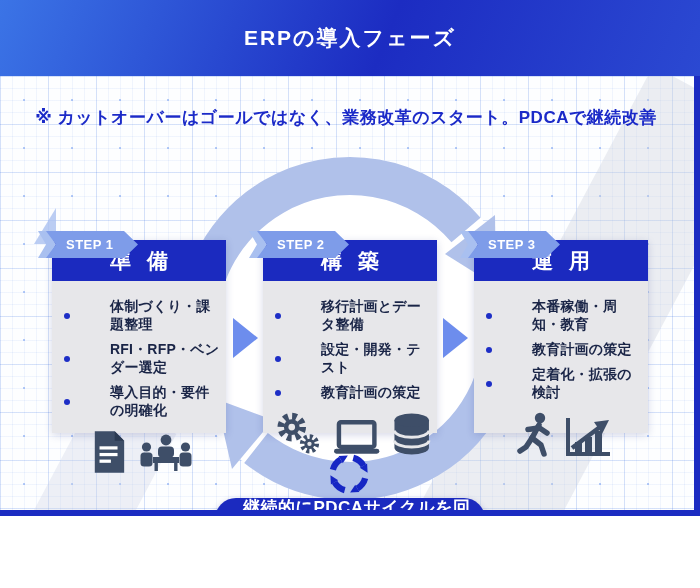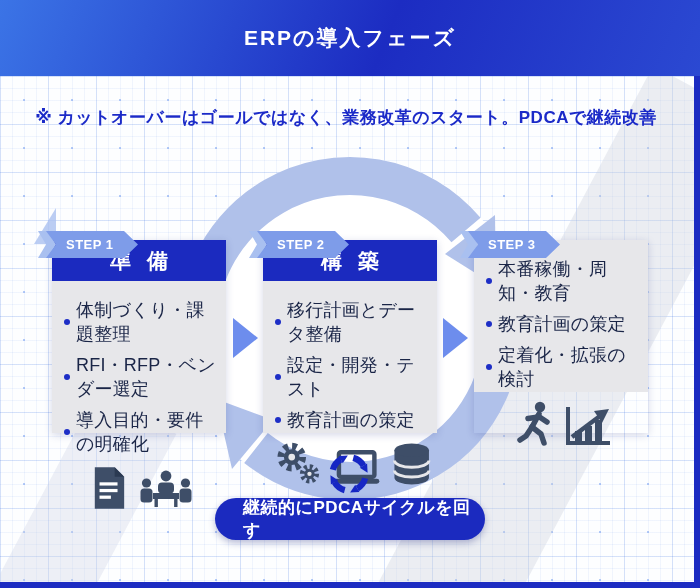--- a/index.html
+++ b/index.html
@@ -1,17 +1,17 @@
 <!DOCTYPE html>
 <html><head>
 <meta charset="utf-8">
 <style>
   html,body{margin:0;padding:0;}
   body{font-family:"Liberation Sans","DejaVu Sans",sans-serif;}
-  .stage{position:relative;width:700px;height:588px;overflow:hidden;background:#fdfdff;}
+  .stage{position:relative;width:700px;height:516px;overflow:hidden;background:#fdfdff;}
 
   
   .grid-bg{position:absolute;left:0;top:76px;right:6px;bottom:6px;background-color:#fdfeff;
     background-image:
       radial-gradient(circle,rgba(120,160,240,.55) 1.3px,transparent 1.5px),
       linear-gradient(rgba(70,120,230,.16) 1px,transparent 1px),
       linear-gradient(90deg,rgba(70,120,230,.16) 1px,transparent 1px),
       linear-gradient(rgba(70,120,230,.07) 1px,transparent 1px),
       linear-gradient(90deg,rgba(70,120,230,.07) 1px,transparent 1px);
     background-size:48px 48px,48px 48px,48px 48px,12px 12px,12px 12px;
@@ -48,21 +48,21 @@
 
   .ribbon{position:absolute;left:-6px;top:-15px;width:92px;height:27px;z-index:2;margin-top:6px;}
   .ribbon-tail{position:absolute;left:-8px;top:0;width:18px;height:27px;background:#a9c0f0;
     clip-path:polygon(0 0,10px 0,18px 50%,10px 100%,0 100%,8px 50%);}
   .ribbon-main{position:absolute;left:0;top:0;width:92px;height:27px;background:#7e9ce9;
     clip-path:polygon(0 0,78px 0,92px 50%,78px 100%,0 100%,10px 50%);
     display:flex;align-items:center;}
   .ribbon-label{color:#fff;font-size:13px;font-weight:700;letter-spacing:.5px;padding-left:20px;}
 
   ul.points{list-style:none;margin:4px 0 0 0;padding:0;}
-  ul.points li{display:flex;align-items:center;margin:7px 0;color:#1a2547;font-size:18px;font-weight:400;letter-spacing:.2px;}
+  ul.points li{display:flex;align-items:center;margin:7px 0;color:#1a2547;font-size:14px;font-weight:700;letter-spacing:.2px;gap:34px;}
   .dot{flex:0 0 auto;width:6px;height:6px;border-radius:50%;background:#1d2ec6;margin-right:6px;}
 
   .icons-row{display:flex;align-items:flex-end;justify-content:center;gap:12px;margin-top:10px;}
   .icons-row svg{display:block;}
 
   
   .tri{position:absolute;top:318px;width:0;height:0;z-index:4;
     border-top:20px solid transparent;border-bottom:20px solid transparent;border-left:25px solid #6d8ded;}
   .tri-1{left:233px;}
   .tri-2{left:443px;}
@@ -199,20 +199,23 @@
       </div>
     </div>
   </div>
 
   <div class="card card-3">
     <div class="ribbon">
       <div class="ribbon-tail"></div>
       <div class="ribbon-main">
         <span class="ribbon-label">STEP 3</span>
       </div>
+    </div>
+    <div class="card-header">
+      <span class="card-title">運 用</span>
     </div>
     <div class="card-body">
       <ul class="points">
         <li>
             <span class="dot"></span>
             <span>本番稼働・周知・教育</span>
           </li>
         <li>
             <span class="dot"></span>
             <span>教育計画の策定</span>

